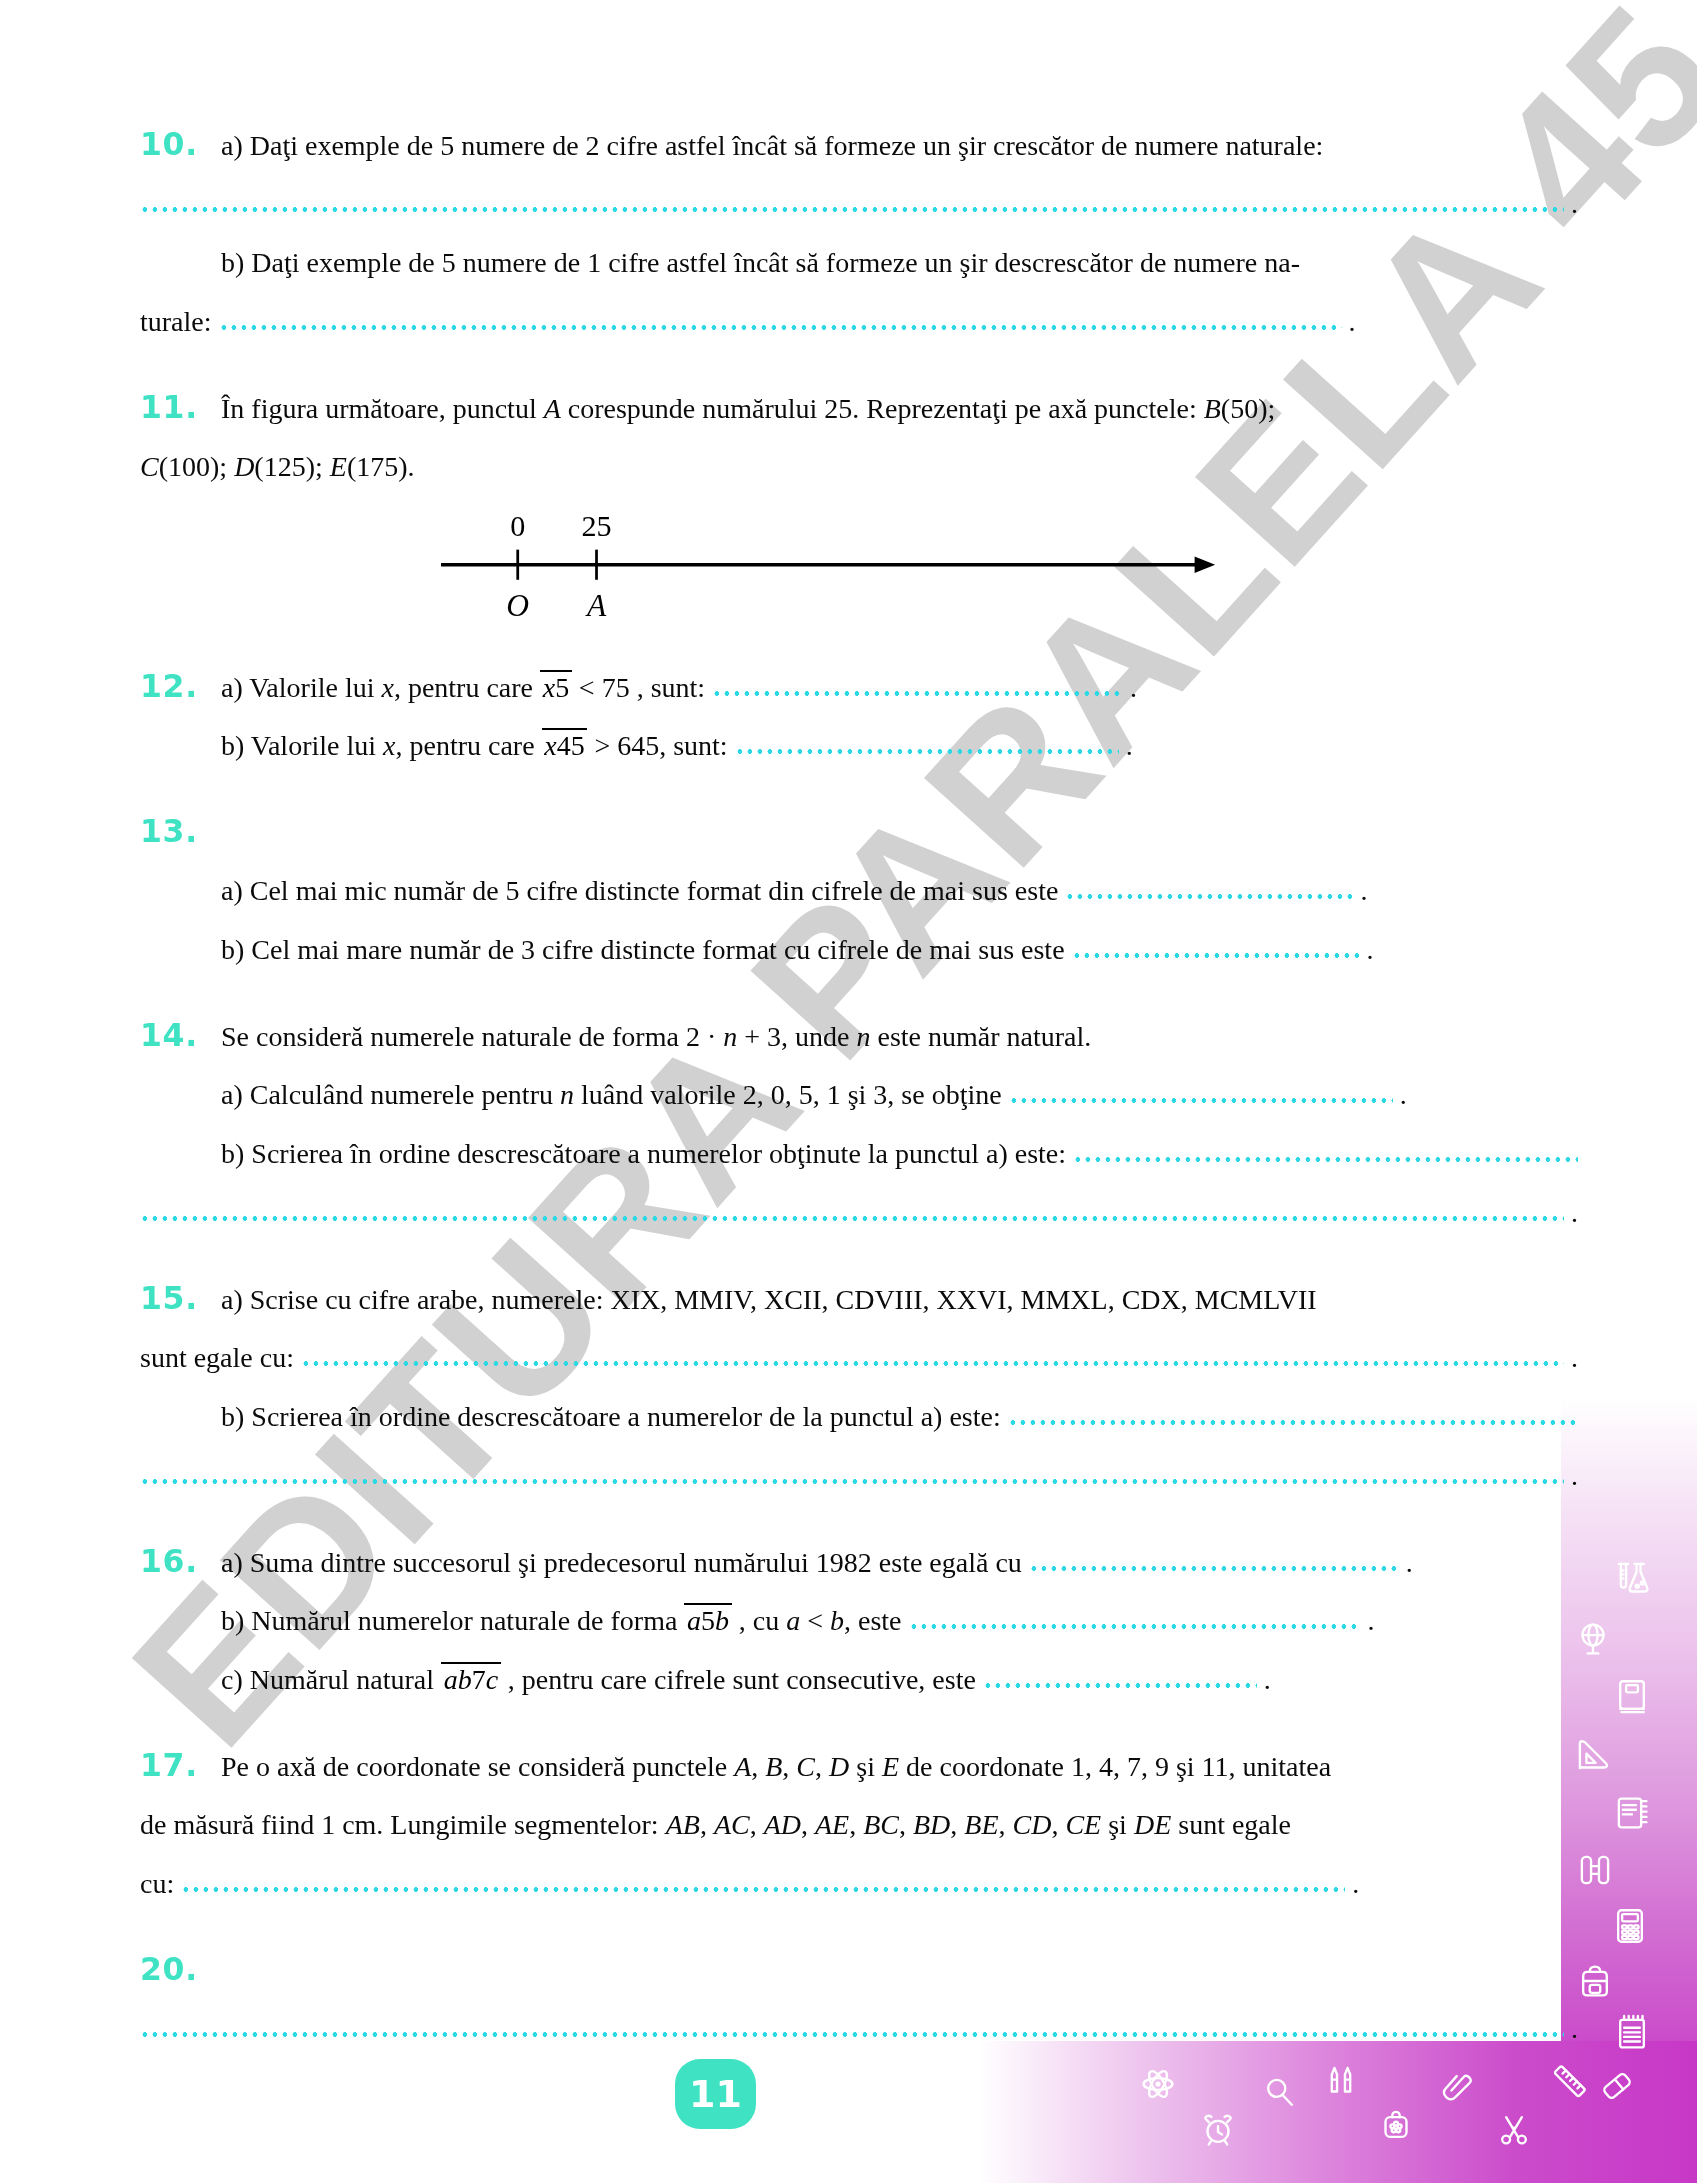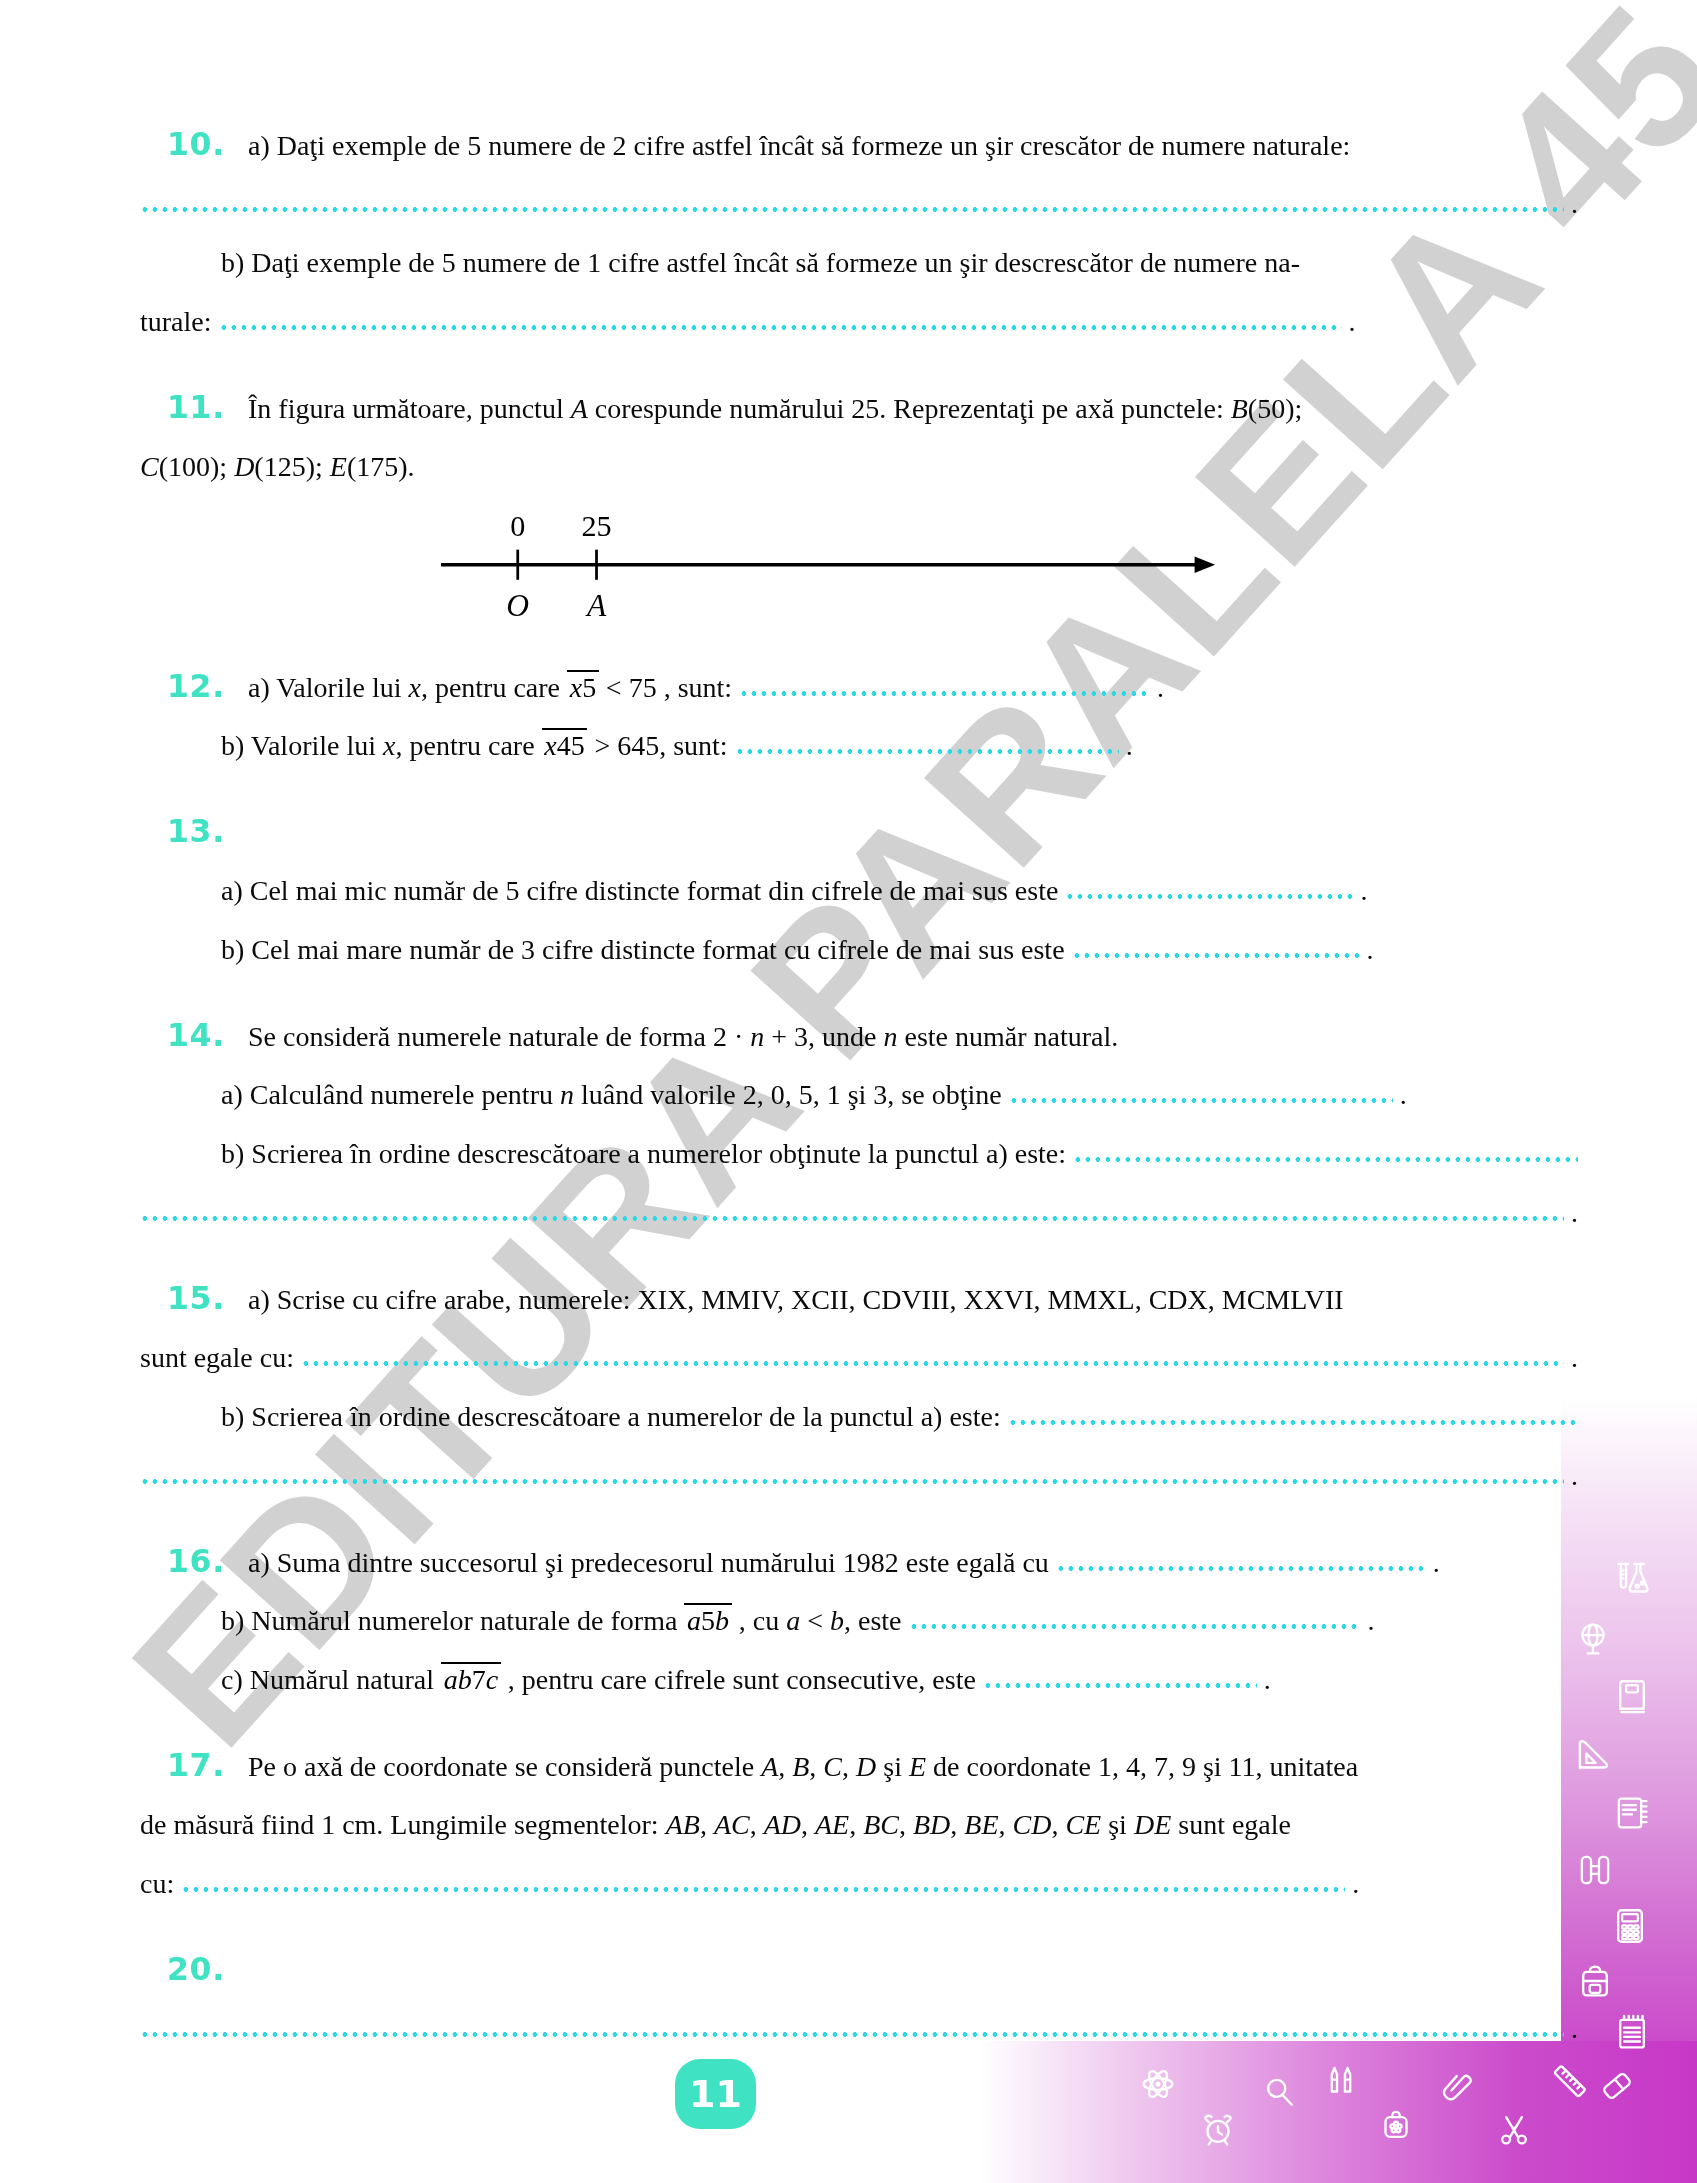--- a/index.html
+++ b/index.html
@@ -27,21 +27,21 @@
   .icon svg .fill{fill:#ffffff;stroke:none;}
 
   
   .content{position:absolute;left:140px;top:115px;width:1438px;z-index:3;}
   .problem{margin-bottom:27px;}
   .line{display:flex;align-items:baseline;height:59px;overflow:visible;}
   .line.indent{padding-left:81px;}
   .txt{white-space:pre;font-size:28px;line-height:59px;color:#0b0b0b;}
   .txt i{font-style:italic;}
   .pnum{flex:0 0 81px;font-family:"DejaVu Sans",sans-serif;font-weight:bold;
-        font-size:31.5px;line-height:59px;color:var(--accent_teal,#3fe2c3);letter-spacing:0.7px;margin-left:27px;}
+        font-size:31.5px;line-height:59px;color:var(--accent_teal,#3fe2c3);letter-spacing:0.7px;}
   .bar{display:inline-block;border-top:2.1px solid #000;padding:1.4px 2.7px 0 2.7px;
        font-size:28px;line-height:1.05;white-space:pre;}
   .bar i{font-style:italic;}
   .dots{display:inline-block;height:6.8px;flex:0 0 auto;
         background-image:radial-gradient(circle at 4.8px 3.4px,var(--dots_cyan,#2bd9e5) 0 2.1px,rgba(0,0,0,0) 2.5px);
         background-size:10px 6.8px;background-repeat:repeat-x;}
   .dots.fill{flex:1 1 auto;}
 
   .fig{height:134px;padding-left:301px;}
   .fig svg{overflow:visible;}

